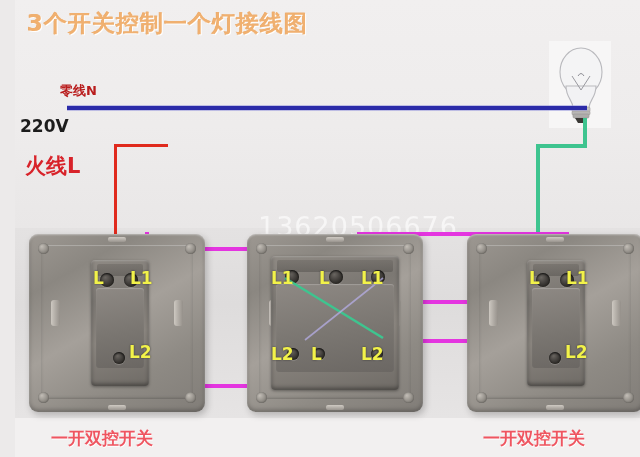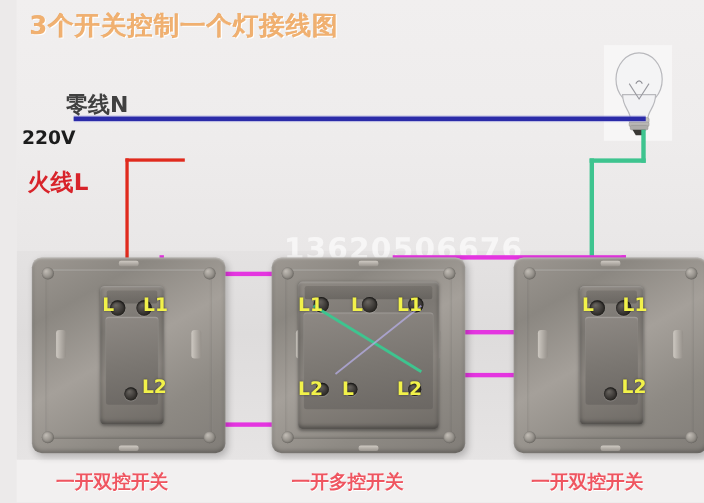--- a/index.html
+++ b/index.html
@@ -25,21 +25,21 @@
   .title{
     position:absolute;left:12px;top:8px;
     font-size:23px;font-weight:bold;letter-spacing:1px;
     color:#f0b070;
     text-shadow:1px 1px 0 #fff, -0.5px -0.5px 0 #e8a868;
     white-space:nowrap;
   }
 
   
   .lbl{position:absolute;white-space:nowrap;font-weight:bold;}
-  .lbl-n{left:45px;top:82px;font-size:20px;color:#404040;}
+  .lbl-n{left:45px;top:82px;font-size:13px;color:#b91c1c;}
   .lbl-v{left:5px;top:116px;font-size:17px;color:#1c1c1c;}
   .lbl-l{left:10px;top:152px;font-size:21px;color:#d8232a;}
 
   
   .w{position:absolute;}
   .wire-n{left:52px;top:106px;width:520px;height:4px;
     background:#2b2ba8;box-shadow:0 -1px 0 rgba(150,150,220,.55),0 1px 0 rgba(150,150,220,.55);}
   .red-v{left:99px;top:144px;width:3px;height:132px;background:#e02a1d;}
   .red-h{left:99px;top:144px;width:54px;height:3px;background:#e02a1d;}
 
@@ -124,21 +124,21 @@
     text-shadow:0 0 2px rgba(0,0,0,.55);white-space:nowrap;line-height:1;}
 
   
   .cap{position:absolute;top:427px;font-size:17px;font-weight:bold;
     color:#ef5560;white-space:nowrap;
     text-shadow:0.5px 0.5px 0 #fff;}
   .cap1{left:36px;} .cap2{left:250px;} .cap3{left:468px;}
 
   
   .wm-phone{position:absolute;left:243px;top:211px;font-size:27px;
-    font-weight:bold;color:rgba(255,255,255,.62);letter-spacing:1px;
+    font-weight:normal;color:rgba(255,255,255,.62);letter-spacing:1px;
     white-space:nowrap;}
   .wm-brand{position:absolute;left:456px;top:414px;display:flex;align-items:center;gap:4px;
     font-size:12px;color:#a2928e;white-space:nowrap;opacity:.92;}
   .wm-brand .wx{display:inline-block;width:18px;height:14px;position:relative;}
   .wm-brand .wx b{position:absolute;border-radius:50%;background:#efe9e7;display:block;}
 </style>
 </head>
 <body>
 
 <div id="stage">
@@ -272,17 +272,16 @@
       <div class="term" style="left:33px;top:13px;"></div>
       <div class="term small" style="left:22px;top:92px;"></div>
     </div>
 
     <div class="tlab" style="left:62px;top:36px;">L</div>
     <div class="tlab" style="left:99px;top:36px;">L1</div>
     <div class="tlab" style="left:98px;top:110px;">L2</div>
   </div>
 
   <div class="cap cap1">一开双控开关</div>
-  <div class="cap cap2">一开多控开关</div>
   <div class="cap cap3">一开双控开关</div>
 
 
 </div>
 
 </body></html>

